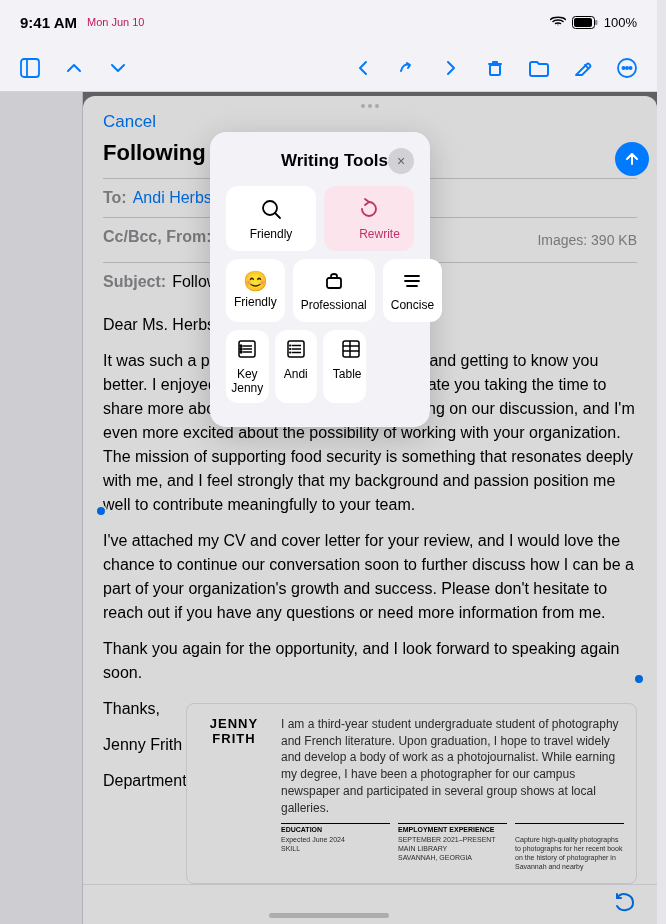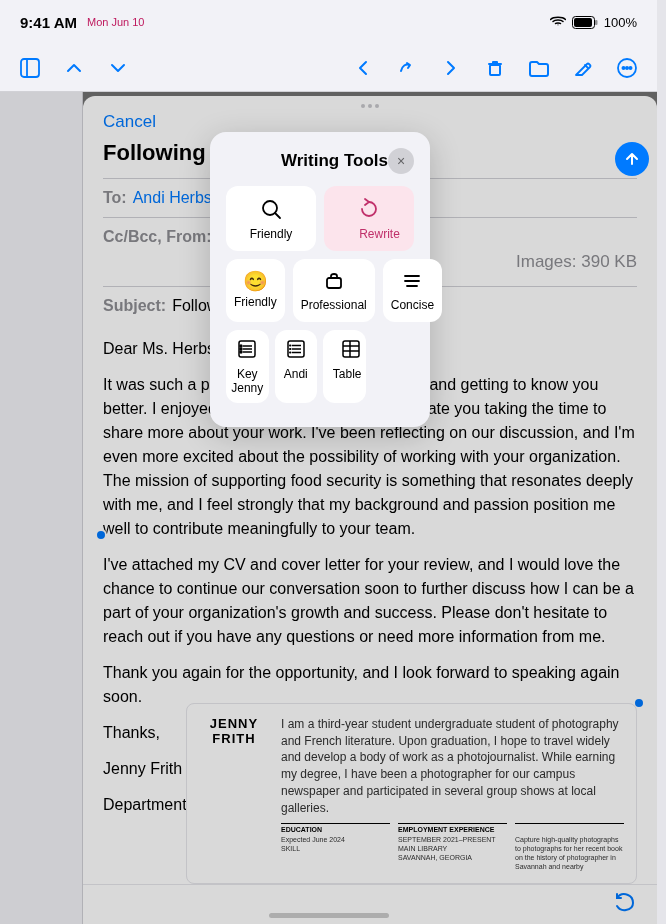--- a/index.html
+++ b/index.html
@@ -142,26 +142,25 @@
     }
     .email-to-link {
       color: #007aff;
     }
     .email-subject {
       border-top: 1px solid #d1d1d6;
       padding: 10px 0;
       font-size: 16px;
     }
     .email-meta {
-      font-size: 17px;
+      font-size: 14px;
       color: #8e8e93;
       display: flex;
       justify-content: flex-end;
       padding: 4px 0;
-      margin-top: 20px;
     }
 
     .email-body {
       padding: 12px 20px;
       font-size: 16px;
       color: #000;
       line-height: 1.5;
     }
     .email-body p {
       margin-bottom: 12px;

